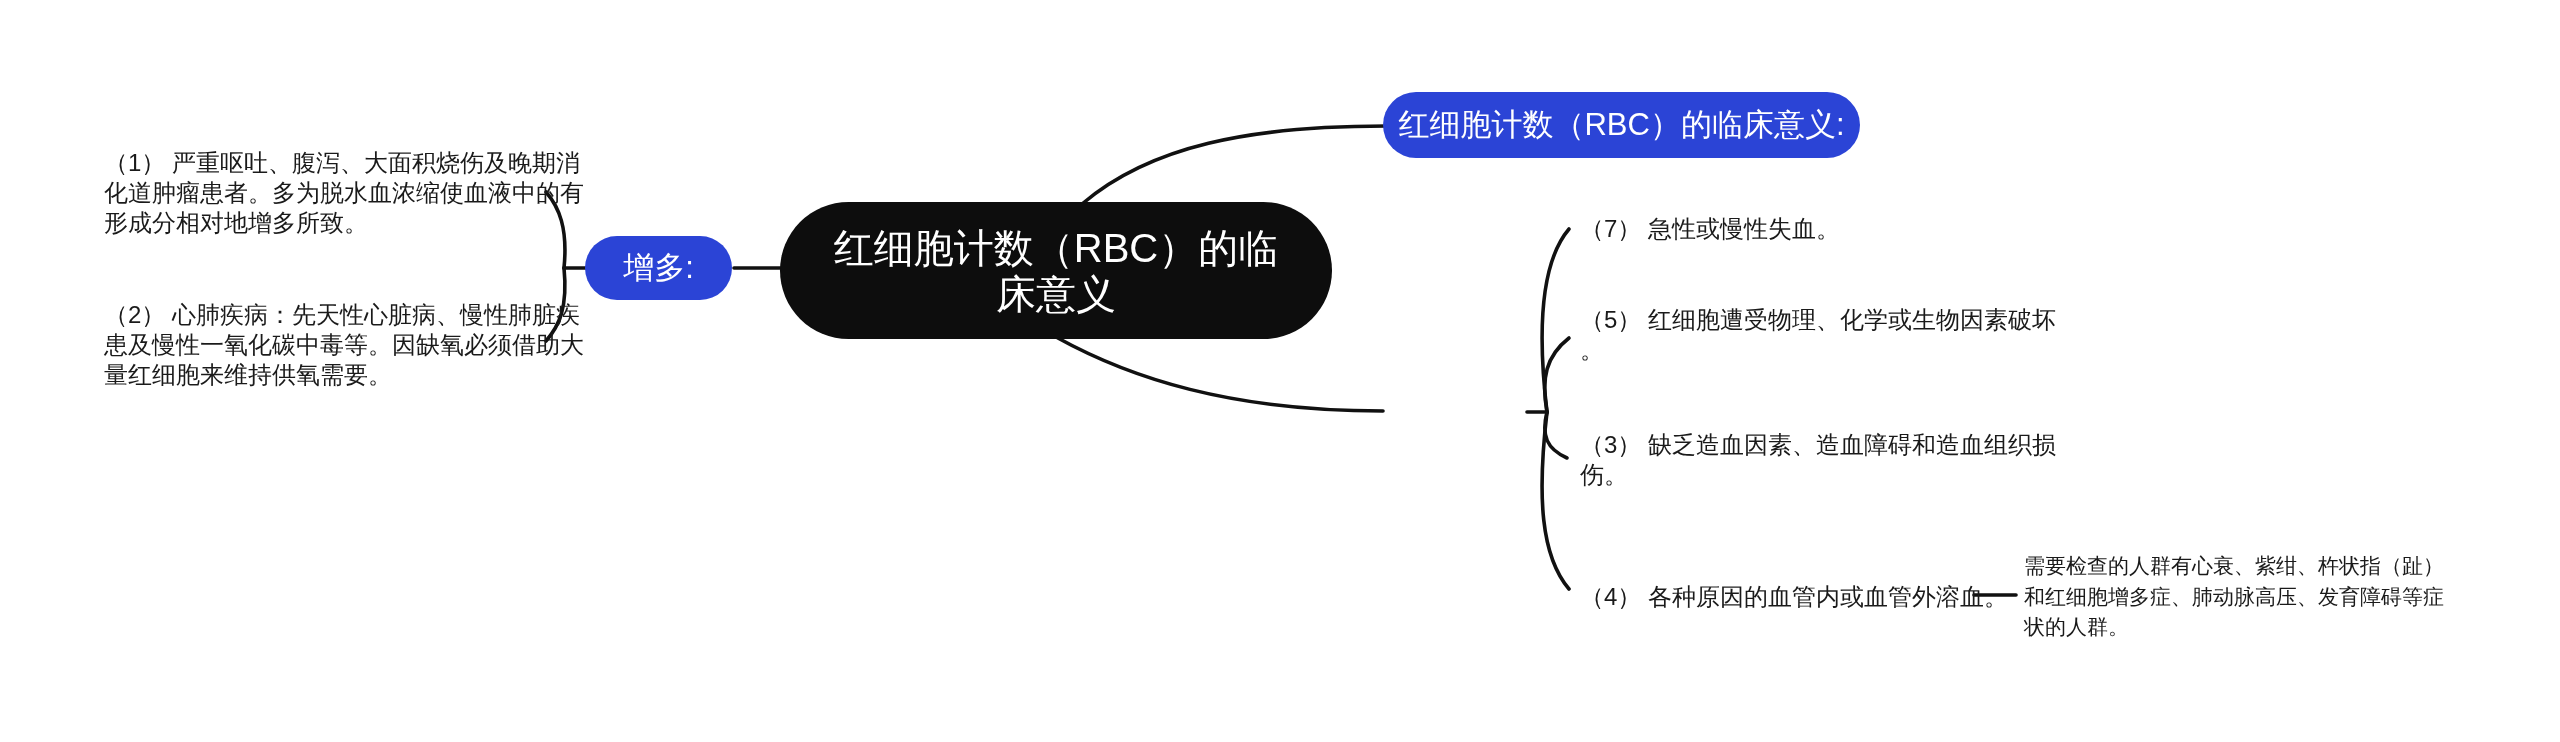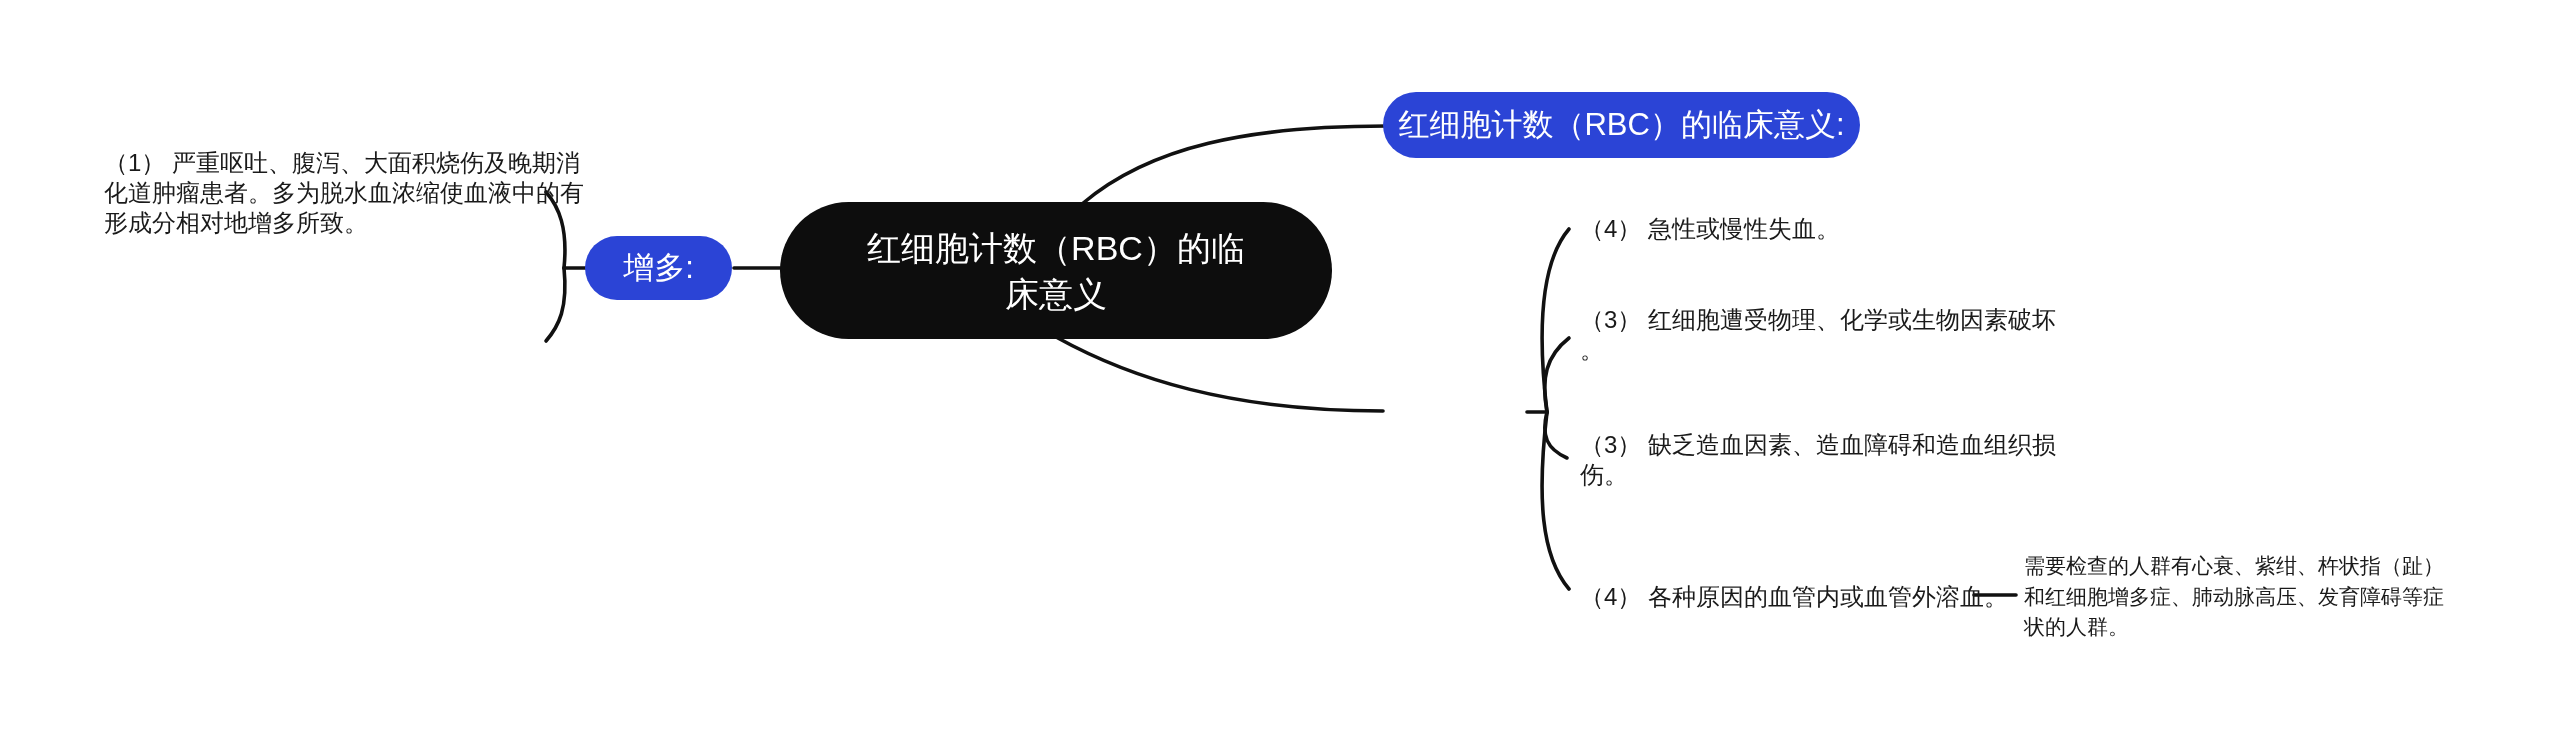--- a/index.html
+++ b/index.html
@@ -31,21 +31,21 @@
     text-align: center;
     white-space: pre-line;
     box-sizing: border-box;
     cursor: default;
   }
   .root-node {
     left: 780px; top: 202px;
     width: 552px; height: 137px;
     background: var(--root-black, #0d0d0d);
     border-radius: 69px;
-    font-size: 34px;
+    font-size: 40px;
     line-height: 46px;
     font-weight: 400;
   }
   .branch-node {
     background: var(--branch-blue, #2b44d6);
     font-size: 31px;
     line-height: 30px;
   }
   .branch-top {
     left: 1383px; top: 92px;
@@ -110,24 +110,27 @@
 
   <div class="node branch-node branch-top">红细胞计数（RBC）的临床意义:</div>
 
   <div class="node branch-node branch-increase">增多:</div>
 
 
   <div class="text-block left-block block-inc-1">（1） 严重呕吐、腹泻、大面积烧伤及晚期消
 化道肿瘤患者。多为脱水血浓缩使血液中的有
 形成分相对地增多所致。</div>
 
+  <div class="text-block left-block block-inc-2">（2） 心肺疾病：先天性心脏病、慢性肺脏疾
+患及慢性一氧化碳中毒等。因缺氧必须借助大
+量红细胞来维持供氧需要。</div>
 
-  <div class="text-block right-item item-dec-1">（4） 急性或慢性失血。</div>
+  <div class="text-block right-item item-dec-1">（7） 急性或慢性失血。</div>
 
-  <div class="text-block right-item item-dec-2">（3） 红细胞遭受物理、化学或生物因素破坏
+  <div class="text-block right-item item-dec-2">（5） 红细胞遭受物理、化学或生物因素破坏
 。</div>
 
   <div class="text-block right-item item-dec-3">（3） 缺乏造血因素、造血障碍和造血组织损
 伤。</div>
 
   <div class="text-block right-item item-dec-4">（4） 各种原因的血管内或血管外溶血。</div>
 
   <div class="text-block note-block">需要检查的人群有心衰、紫绀、杵状指（趾）
 和红细胞增多症、肺动脉高压、发育障碍等症
 状的人群。</div>

